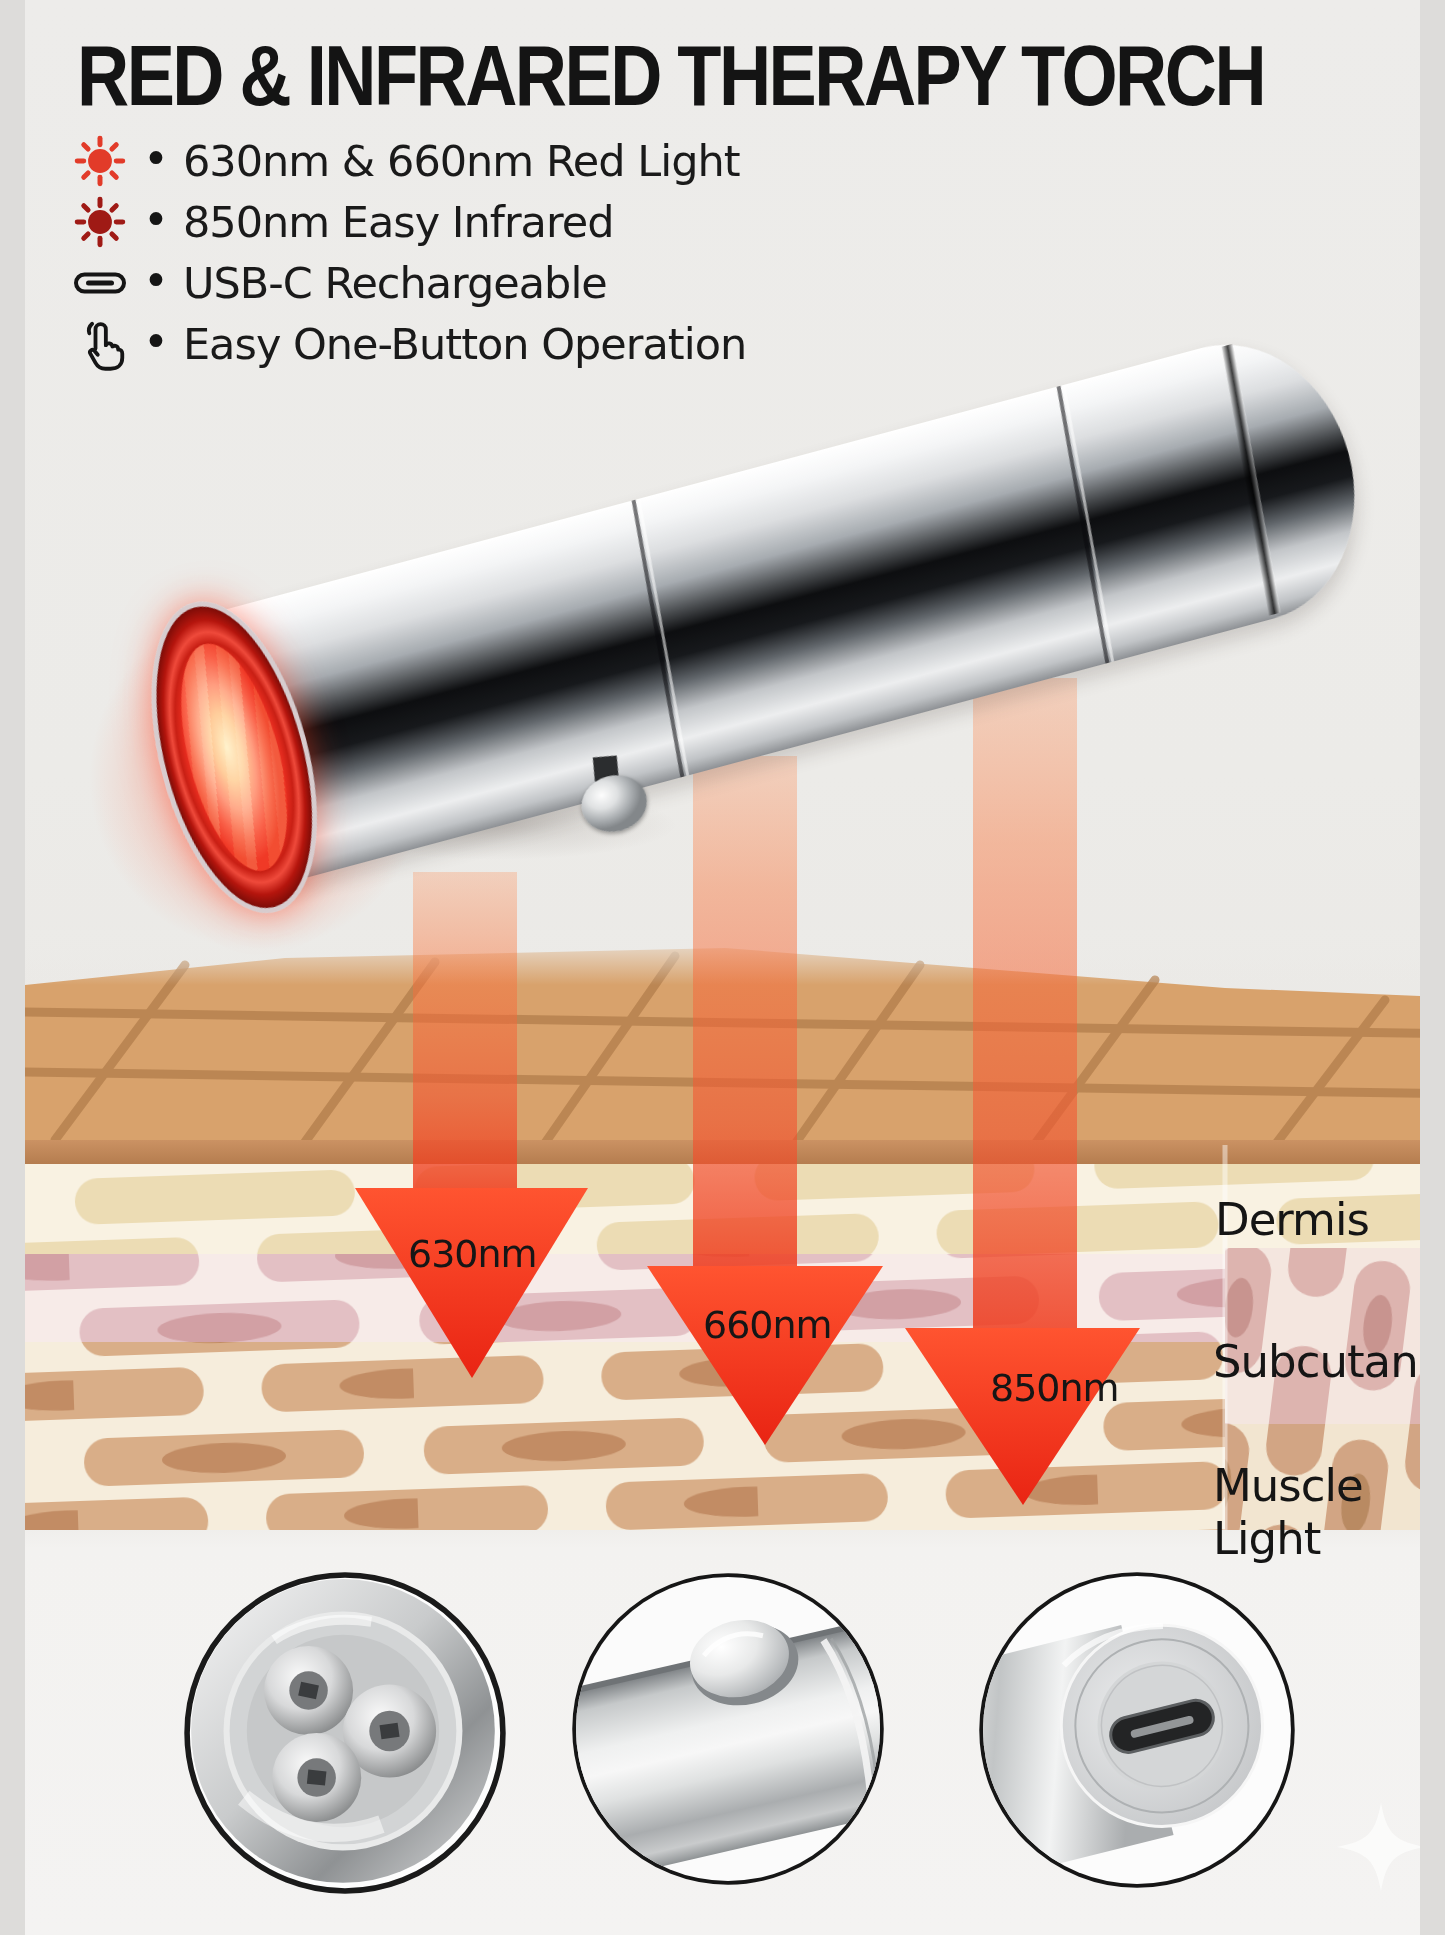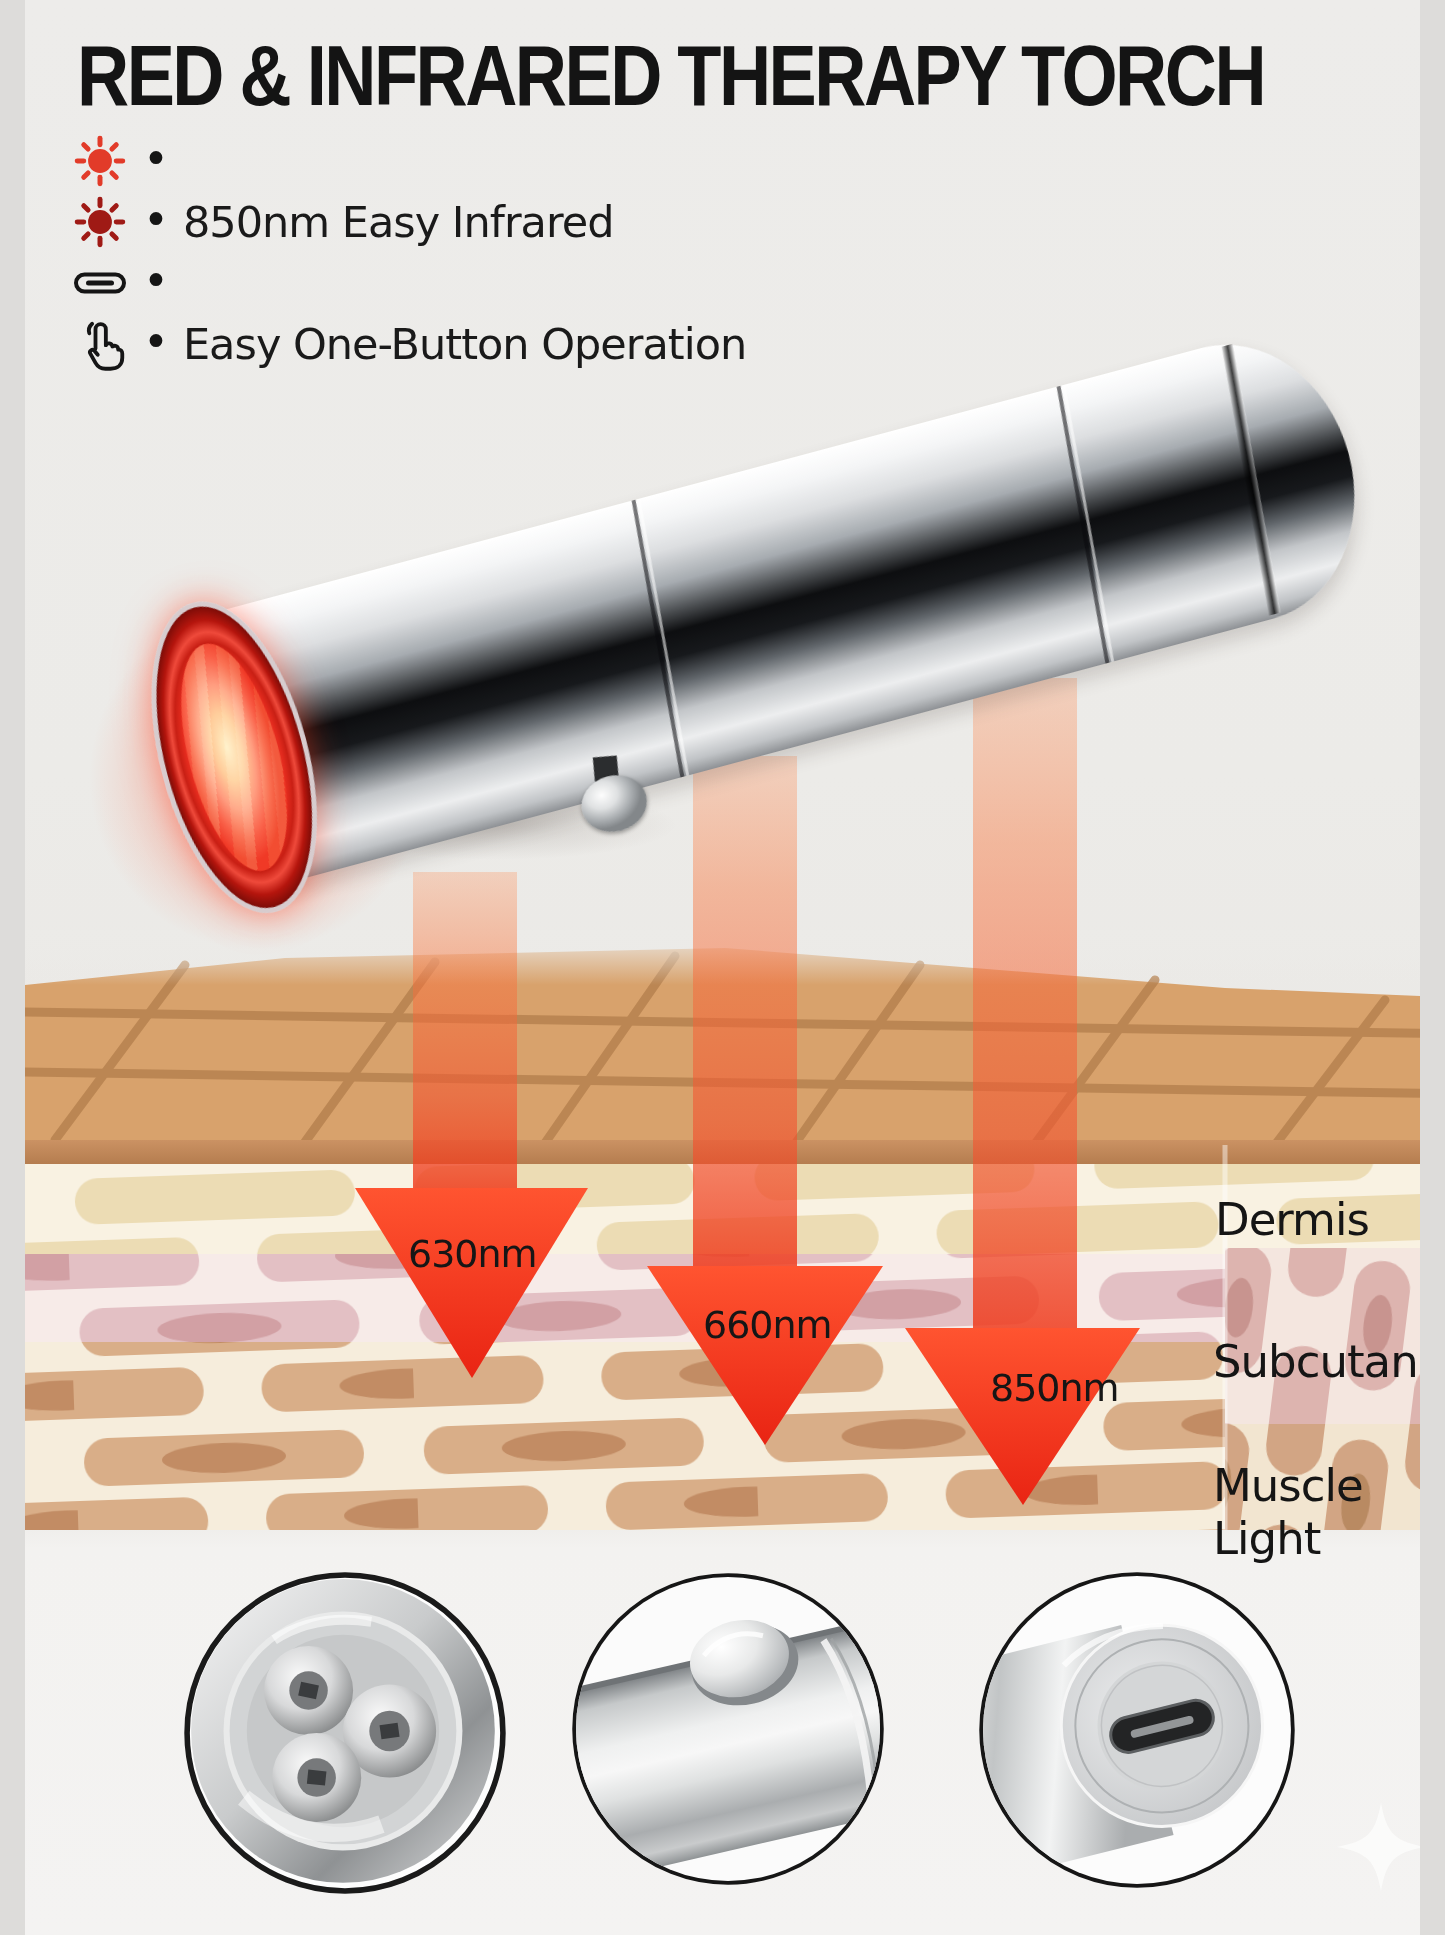--- a/index.html
+++ b/index.html
@@ -189,20 +189,21 @@
             <line x1="3" y1="24" x2="9" y2="24"></line>
               <line x1="39" y1="24" x2="45" y2="24"></line>
             <line x1="9" y1="9" x2="13" y2="13"></line>
               <line x1="35" y1="35" x2="39" y2="39"></line>
             <line x1="9" y1="39" x2="13" y2="35"></line>
               <line x1="35" y1="13" x2="39" y2="9"></line>
           </g>
           </svg>
       </span>
       <span class="f-dot">•</span>
+      <span class="f-label">630nm &amp; 660nm Red Light</span>
     </li>
     <li>
       <span class="f-icon c-dark">
         <svg width="52" height="52" viewBox="0 0 48 48">
             <circle cx="24" cy="24" r="11" fill="currentColor"></circle>
           <g stroke="currentColor" stroke-width="4.6" stroke-linecap="round">
             <line x1="24" y1="3" x2="24" y2="9"></line>
               <line x1="24" y1="39" x2="24" y2="45"></line>
             <line x1="3" y1="24" x2="9" y2="24"></line>
               <line x1="39" y1="24" x2="45" y2="24"></line>
@@ -217,20 +218,21 @@
       <span class="f-label">850nm Easy Infrared</span>
     </li>
     <li>
       <span class="f-icon">
         <svg width="54" height="34" viewBox="0 0 54 34">
           <rect x="3" y="8.5" width="48" height="17" rx="8.5" fill="none" stroke="#151515" stroke-width="4"></rect>
           <rect x="13" y="14.5" width="28" height="5" rx="2.5" fill="#151515"></rect>
           </svg>
       </span>
       <span class="f-dot">•</span>
+      <span class="f-label">USB-C Rechargeable</span>
     </li>
     <li>
       <span class="f-icon">
         <svg width="54" height="54" viewBox="0 0 48 48">
           <g fill="none" stroke="#151515" stroke-width="3.4" stroke-linecap="round" stroke-linejoin="round">
             <path d="M20 28 V11 a4.6 4.6 0 0 1 9.2 0 V25"></path>
             <path d="M29.2 25 c1-2.4 5.4-2 5.8 1.2 c2.4-1.4 5.2-.3 5.2 2.8 c2.2-.4 3.6 1.2 3.6 3.6 v3.6 c0 6.4-4.2 9.8-10.4 9.8 h-4.6 c-4.2 0-6.8-1.6-8.8-5.2 l-4.6-8.2 c-1.4-2.6 1.8-4.6 3.8-2.4 l2.8 3.4"></path>
             <path d="M14.5 14.5 q-1.5-5 2.5-8.5"></path>
           </g>
           </svg>

